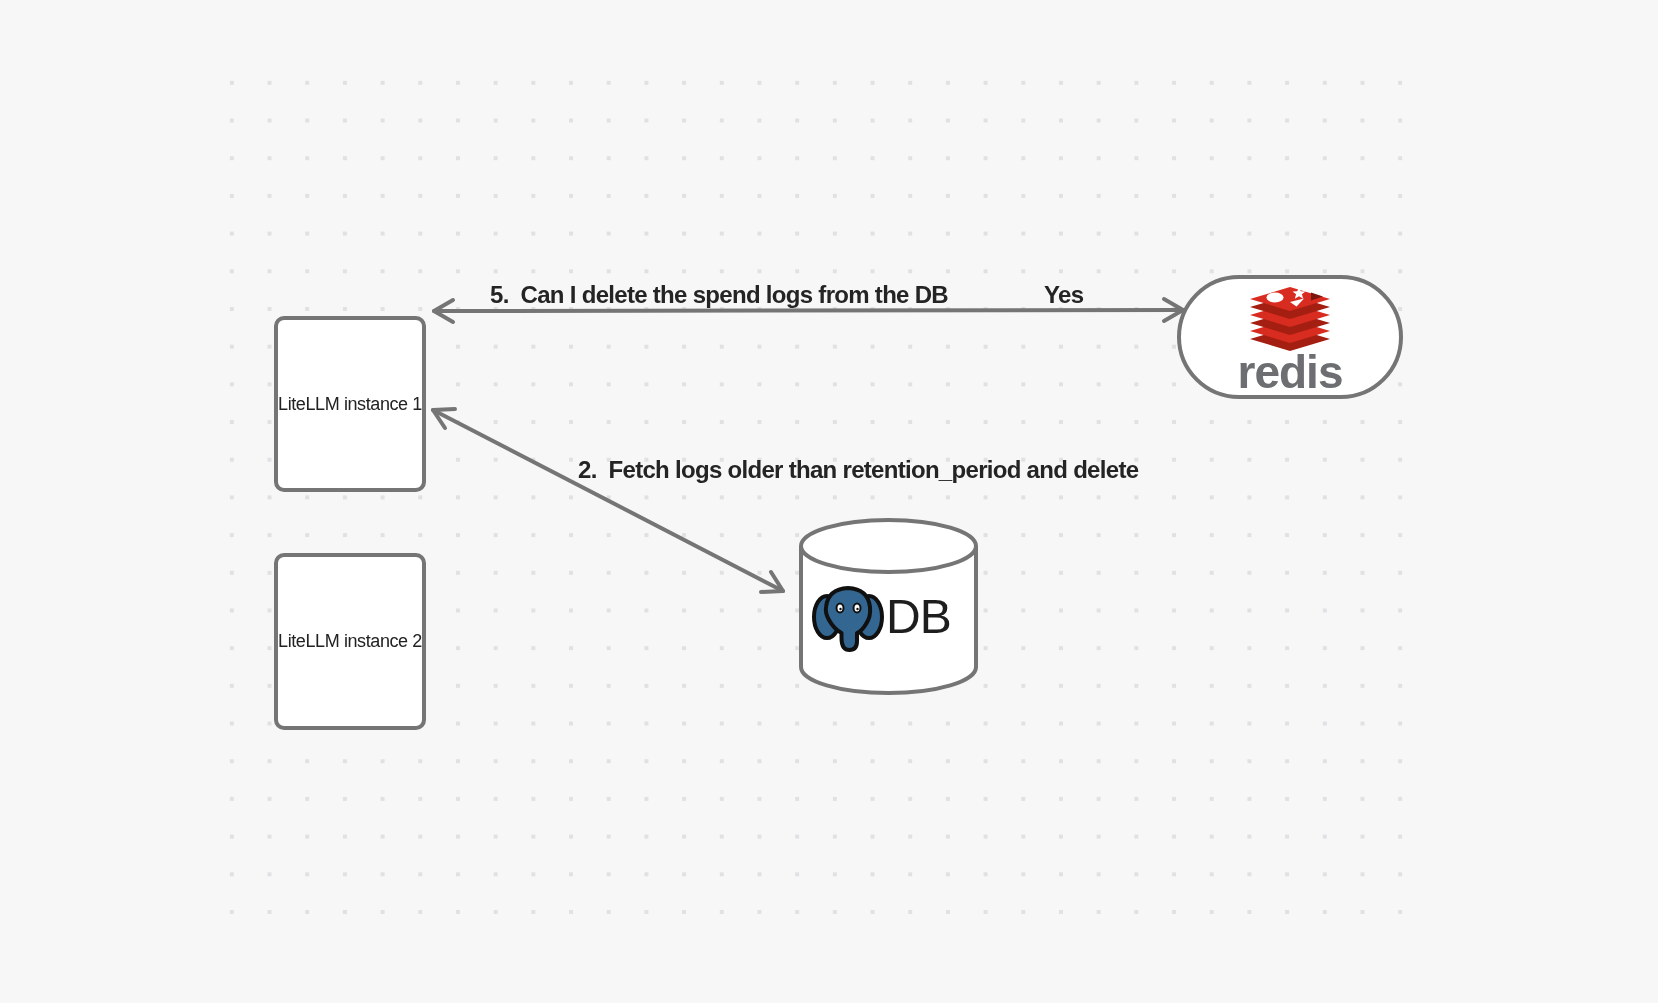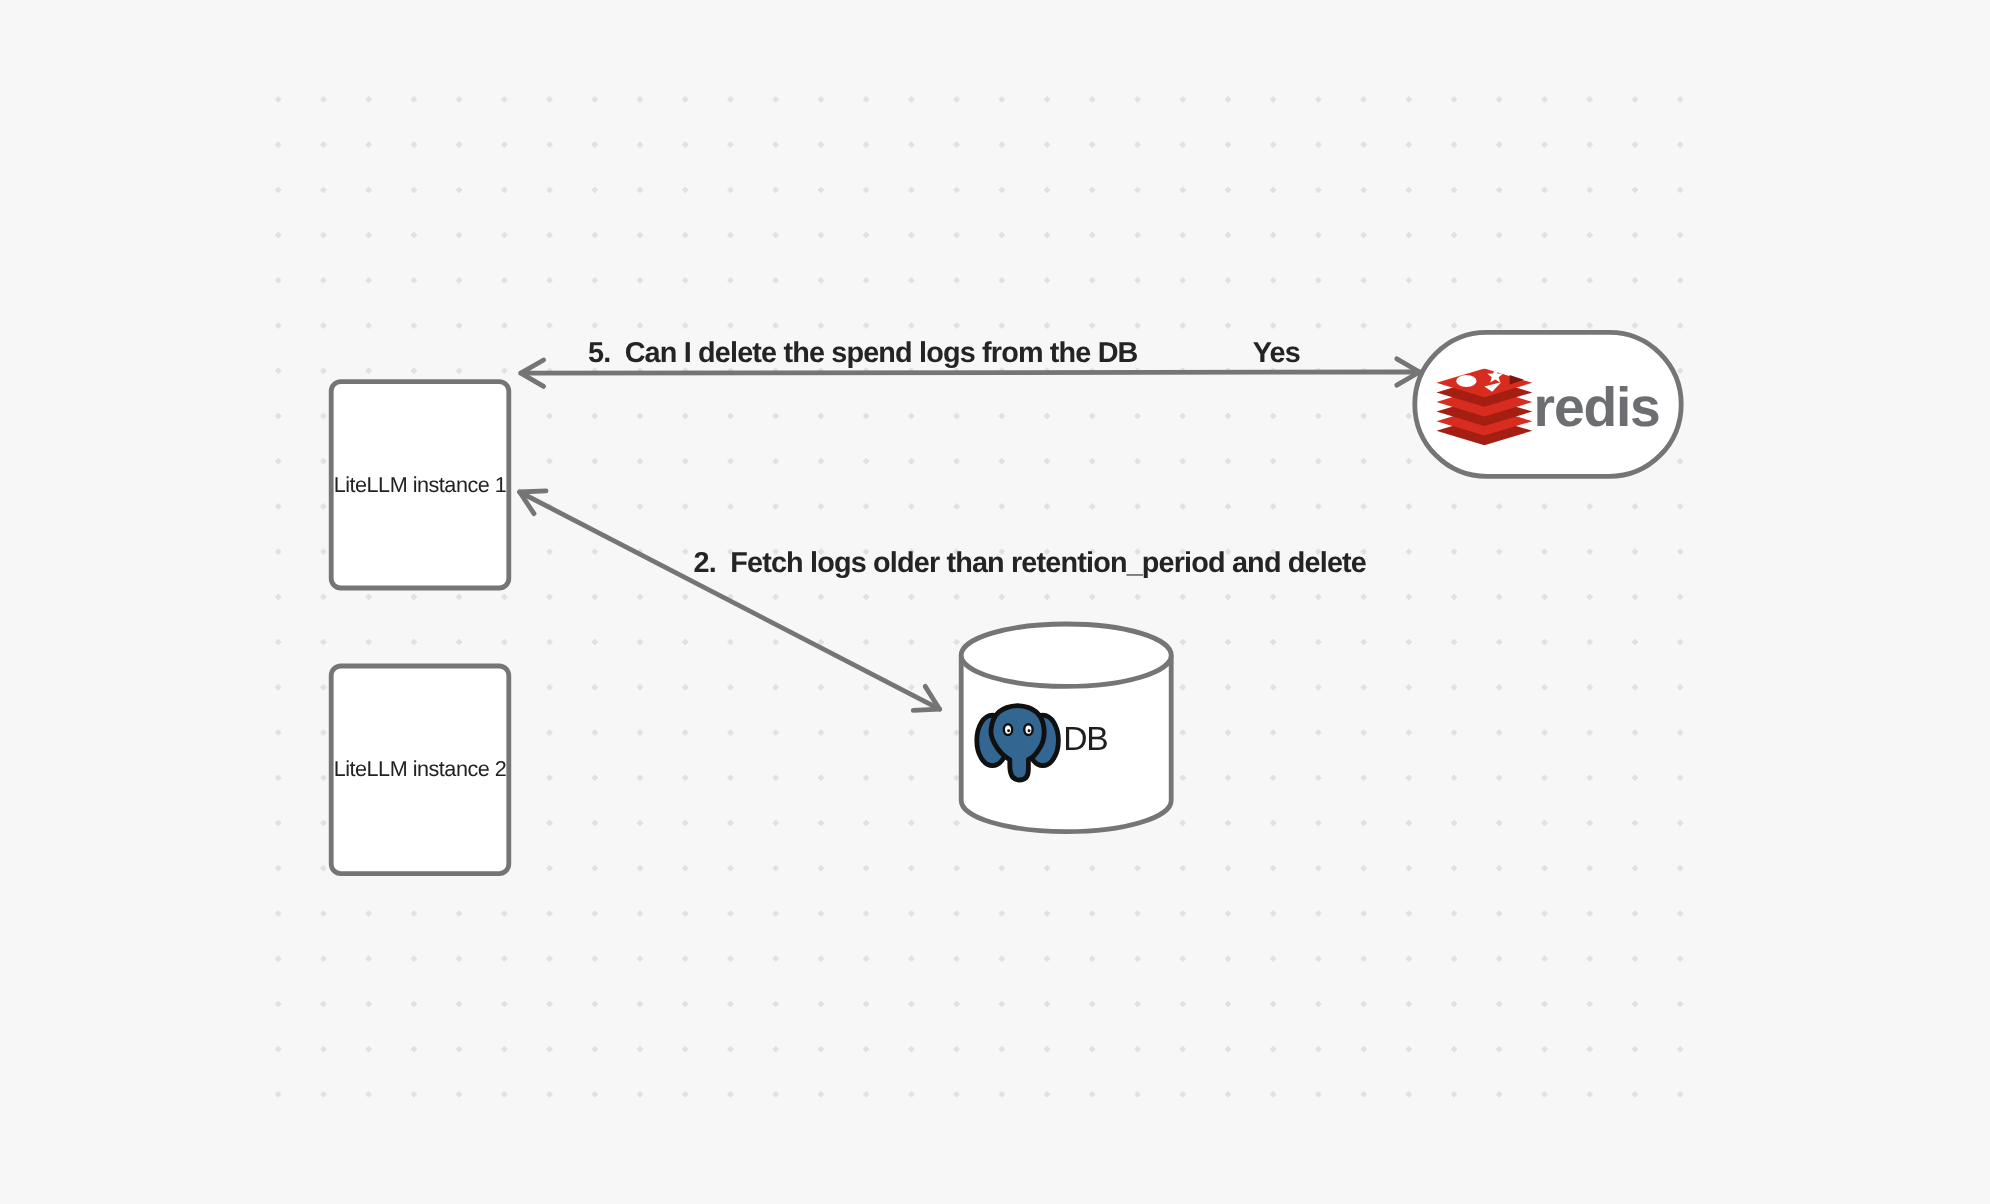--- a/index.html
+++ b/index.html
@@ -32,37 +32,37 @@
   }
   .instance .label{
     font-size:18px;letter-spacing:-0.4px;color:#222;text-align:center;
   }
   #inst1{top:276px;}
   #inst2{top:513px;height:177px;}
   #inst3{top:756px;}
   .redis-node{
     left:1177px;top:275px;width:226px;height:124px;
     border-radius:78px;
-    flex-direction:row;justify-content:center;gap:1px;
+    flex-direction:column;justify-content:center;gap:1px;
     padding-top:4px;
   }
   .redis-word{
     font-size:46px;font-weight:bold;letter-spacing:-1px;
     color:#6d6e71;line-height:40px;
   }
   .db-node{
     position:absolute;left:797px;top:516px;width:183px;height:181px;
   }
   .db-node .cyl{position:absolute;inset:0;}
   .db-content{
     position:absolute;left:13px;top:61px;
     display:flex;align-items:center;
   }
   .db-label{
-    font-size:28px;color:#1e1e1e;letter-spacing:-1px;
+    font-size:48px;color:#1e1e1e;letter-spacing:-1px;
     font-weight:500;
   }
   .arrows{position:absolute;inset:0;pointer-events:none;}
   .note{
     position:absolute;
     font-weight:bold;font-size:24px;letter-spacing:-0.7px;
     color:#242424;white-space:pre;line-height:28px;
   }
   #note1{left:490px;top:281px;}
   #noteYes{left:1044px;top:281px;}

